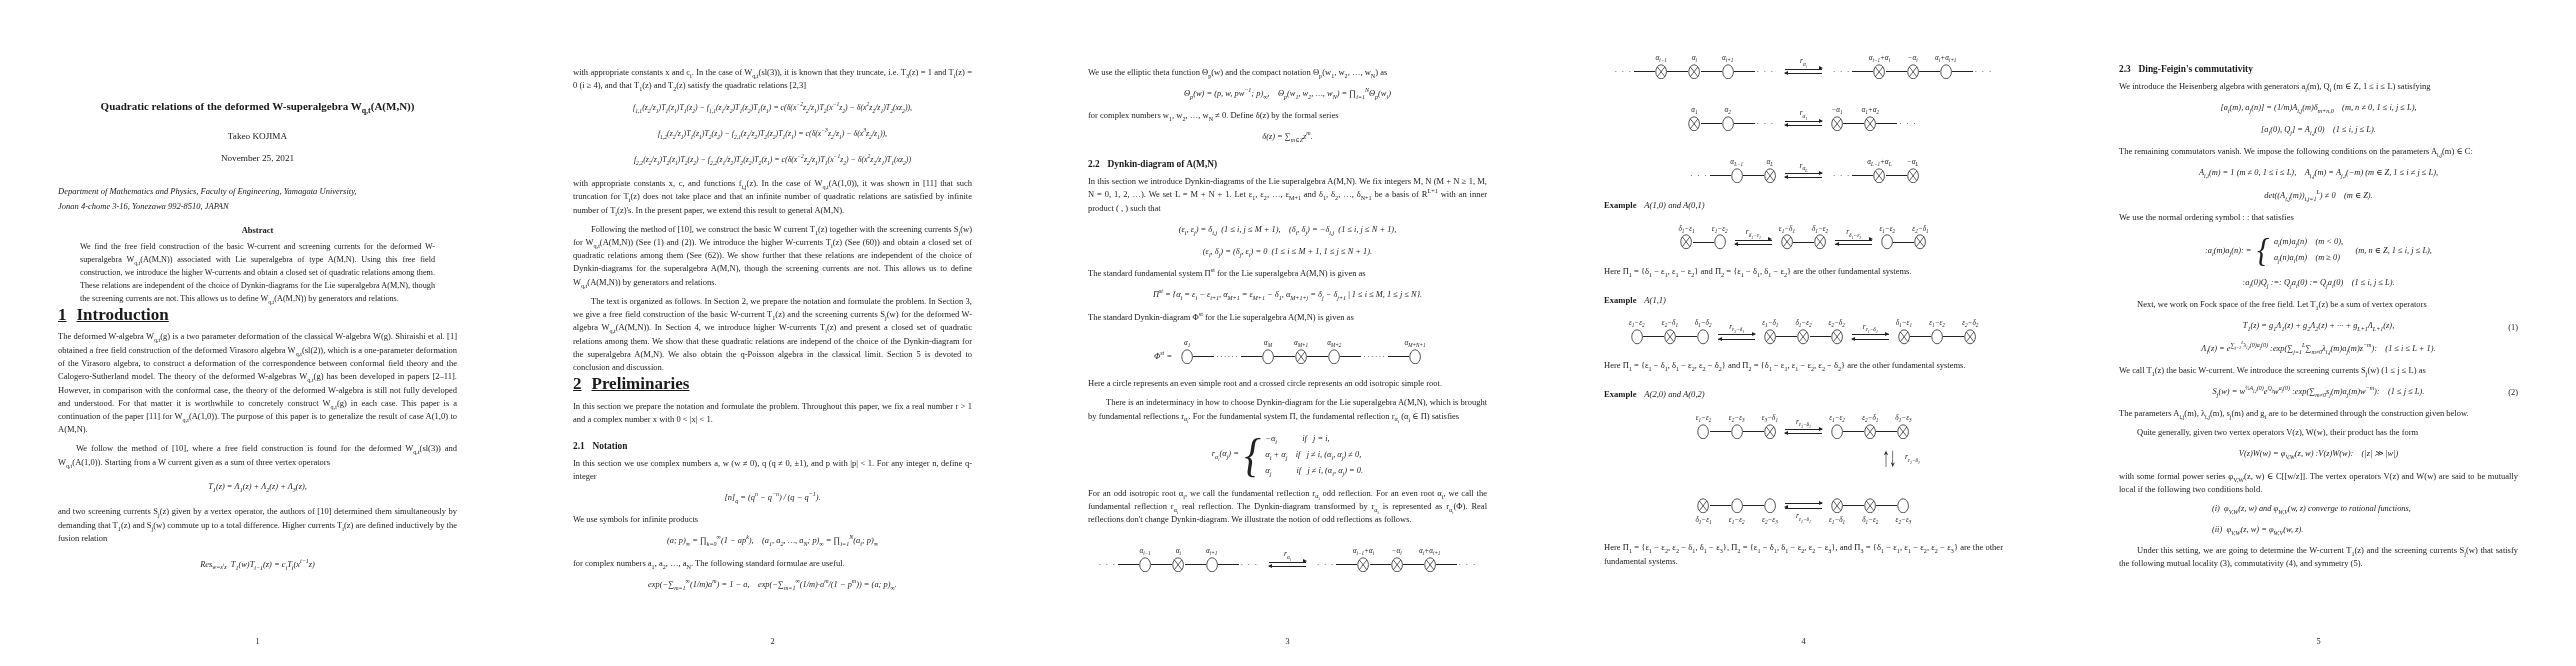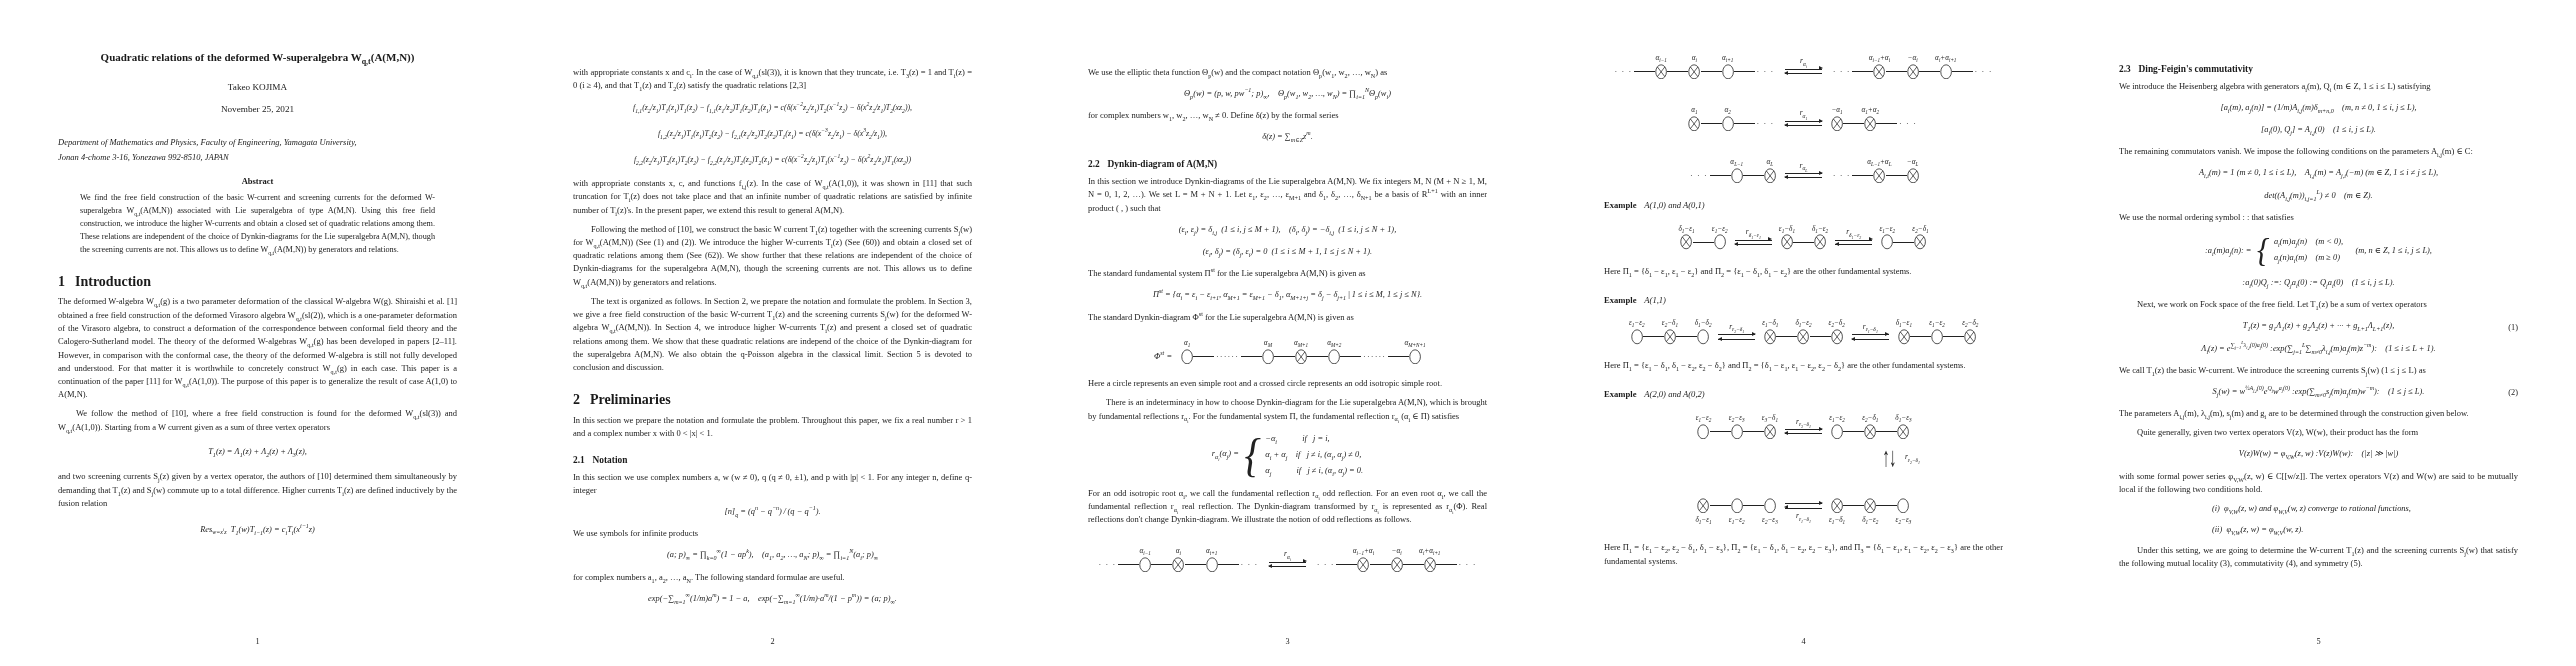--- a/index.html
+++ b/index.html
@@ -8,28 +8,28 @@
   .page{position:absolute;top:0;width:515px;height:667px;background:#fff;}
   #p1{left:0}#p2{left:515px}#p3{left:1030px}#p4{left:1546px}#p5{left:2061px}
   .pcol{padding:0 58px;}
   .pnum{position:absolute;bottom:21px;left:0;right:0;text-align:center;font-size:8.3px;color:#222;}
 
   
   .arxiv{position:absolute;left:-170px;top:277px;width:383px;height:16.7px;text-align:center;
          transform:rotate(-90deg);color:#8f8f8f;font-size:12.8px;letter-spacing:0.3px;white-space:nowrap;}
 
   
-  .p1-title{margin-top:51px;font-size:11px;font-weight:700;text-align:center;}
+  .p1-title{margin-top:100px;font-size:11px;font-weight:700;text-align:center;}
   .p1-author{margin-top:19px;font-size:9.2px;text-align:center;font-family:Liberation Serif, serif;}
   .p1-date{margin-top:12.2px;font-size:9.2px;text-align:center;}
   .p1-affil{margin-top:21px;font-style:italic;font-size:8.5px;text-align:left;line-height:14.5px;}
   .p1-absh{margin-top:12.2px;text-align:center;font-weight:700;font-size:8.5px;}
   .abstract{margin:4.4px 22px 0 22px;font-size:8.2px;line-height:13px;text-align:justify;}
 
-  .sech{font-size:14px;font-weight:700;margin-top:18px;}
+  .sech{font-size:17px;font-weight:700;text-decoration:underline;}
   .sech .num{margin-right:10px;}
   .subh{font-size:9.4px;font-weight:700;margin-top:14.5px;}
   .subh .num{margin-right:7.8px;}
 
   p.body{font-size:8.5px;line-height:13.3px;text-align:justify;margin:5.6px 0 0 0;}
   p.body.ind{text-indent:18px;}
   .eq{margin:7.8px 0;text-align:center;font-style:italic;font-size:8.4px;line-height:14.5px;}
   .eq.sm{font-size:7.8px;line-height:23px;margin:3.3px 0;}
   .eqwrap{position:relative;}
   .eqnum{position:absolute;right:0;top:50%;transform:translateY(-50%);font-style:normal;font-size:8.3px;}

